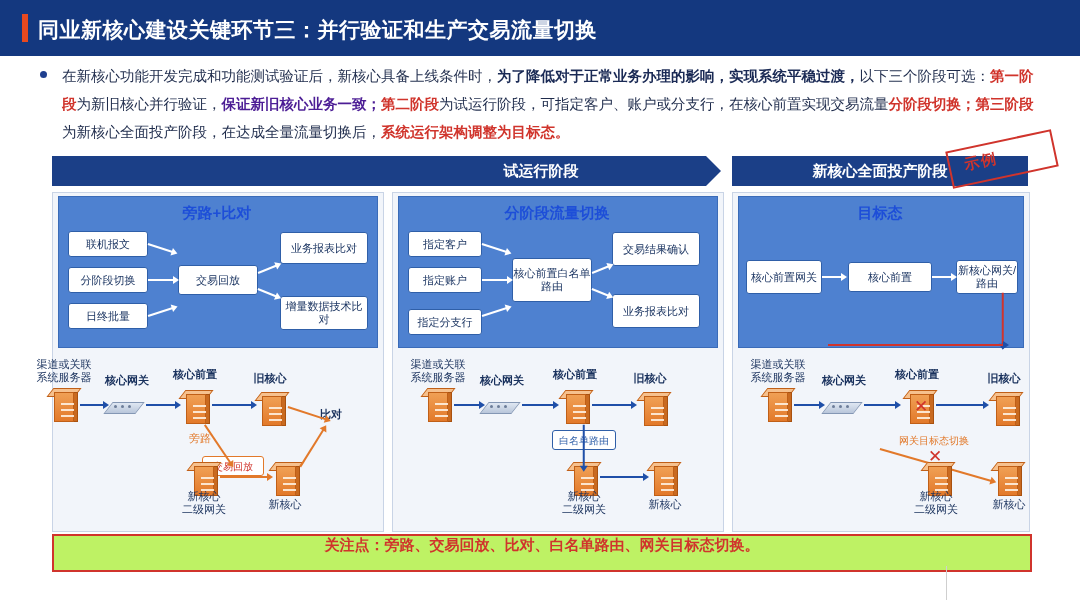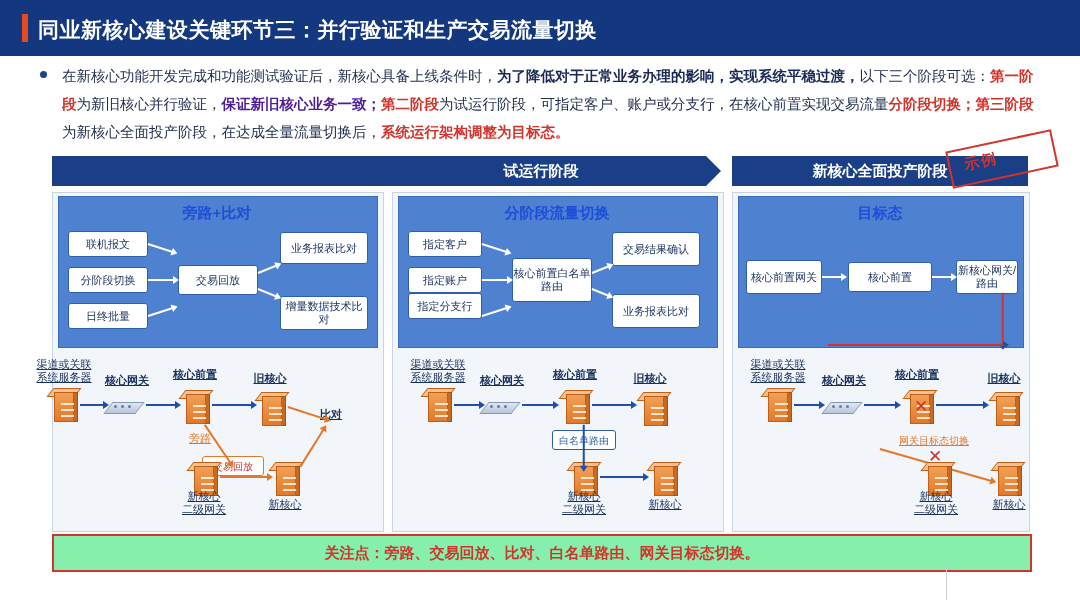--- a/index.html
+++ b/index.html
@@ -50,34 +50,34 @@
   .srv .top{position:absolute;left:0px;top:0px;width:26px;height:7px;background:#f6c18e;transform:skewX(-38deg);border:1px solid #c05f17;}
   .srv .side{position:absolute;left:21px;top:4px;width:5px;height:28px;background:#c96a20;border:1px solid #a9510f;}
   .srv .l1,.srv .l2,.srv .l3{position:absolute;left:6px;width:13px;height:2px;background:#fff6ea;opacity:.85;}
   .srv .l1{top:10px;} .srv .l2{top:16px;} .srv .l3{top:22px;}
 
   
   .gw{position:absolute;width:34px;height:18px;}
   .gw .slab{position:absolute;left:0;top:4px;width:30px;height:10px;background:linear-gradient(180deg,#dfe7f2,#b9c6da);border:1px solid #8497b4;transform:skewX(-38deg);}
   .gw .dot{position:absolute;top:7px;width:3px;height:3px;background:#6c7d99;border-radius:50%;}
 
-  .lbl{position:absolute;font-size:11px;color:#18305c;line-height:13px;text-align:center;text-decoration:underline;}
+  .lbl{position:absolute;font-size:11px;color:#18305c;line-height:13px;text-align:center;}
   .lbl.b{font-weight:bold;}
   .lbl-orange{color:#e2792a;}
 
   
   .ln{position:absolute;background:#1f4fa8;height:1.5px;}
   .ln:after{content:"";position:absolute;right:-5px;top:-3.2px;border-top:4px solid transparent;border-bottom:4px solid transparent;border-left:6px solid #1f4fa8;}
   .ln-or{position:absolute;background:#e2792a;height:1.5px;}
   .ln-or:after{content:"";position:absolute;right:-5px;top:-3.2px;border-top:4px solid transparent;border-bottom:4px solid transparent;border-left:6px solid #e2792a;}
 
   .xmark{position:absolute;color:#d0342c;font-weight:bold;font-size:17px;line-height:17px;}
 
   
-  .focus{position:absolute;left:52px;top:534px;width:976px;height:34px;background:#86efac;border:2px solid #d0342c;display:flex;align-items:center;justify-content:center;}
+  .focus{position:absolute;left:52px;top:534px;width:976px;height:34px;background:#bef264;border:2px solid #d0342c;display:flex;justify-content:center;}
   .focus span{font-size:15px;font-weight:bold;color:#d0342c;}
 
   
   .stamp{position:absolute;left:948px;top:140px;width:104px;height:34px;border:2px solid #d0342c;transform:rotate(-12deg);}
   .stamp span{position:absolute;left:14px;top:6px;font-size:15px;color:#d0342c;font-weight:bold;letter-spacing:2px;}
 
   
   .logo{position:absolute;left:950px;top:568px;width:112px;height:36px;}
   .logo .mark{position:absolute;left:0;top:2px;width:26px;height:28px;}
   .logo .txt{position:absolute;left:30px;top:0px;font-size:17px;font-weight:bold;color:#d0342c;letter-spacing:1px;}
@@ -128,21 +128,21 @@
   <div class="wbox" style="left:280px;top:232px;width:86px;height:30px;">业务报表比对</div>
   <div class="wbox" style="left:280px;top:296px;width:86px;height:32px;">增量数据技术比对</div>
   <div class="ar-w" style="left:148px;top:243px;width:26px;transform:rotate(18deg);transform-origin:left center;"></div>
   <div class="ar-w" style="left:148px;top:279px;width:26px;"></div>
   <div class="ar-w" style="left:148px;top:315px;width:26px;transform:rotate(-18deg);transform-origin:left center;"></div>
   <div class="ar-w" style="left:258px;top:272px;width:20px;transform:rotate(-22deg);transform-origin:left center;"></div>
   <div class="ar-w" style="left:258px;top:288px;width:20px;transform:rotate(22deg);transform-origin:left center;"></div>
 
   <div class="wbox" style="left:408px;top:231px;width:72px;height:24px;">指定客户</div>
   <div class="wbox" style="left:408px;top:267px;width:72px;height:24px;">指定账户</div>
-  <div class="wbox" style="left:408px;top:293px;width:72px;height:24px;">指定分支行</div>
+  <div class="wbox" style="left:408px;top:309px;width:72px;height:24px;">指定分支行</div>
   <div class="wbox" style="left:512px;top:258px;width:78px;height:42px;">核心前置白名单路由</div>
   <div class="wbox" style="left:612px;top:232px;width:86px;height:32px;">交易结果确认</div>
   <div class="wbox" style="left:612px;top:294px;width:86px;height:32px;">业务报表比对</div>
   <div class="ar-w" style="left:482px;top:243px;width:26px;transform:rotate(18deg);transform-origin:left center;"></div>
   <div class="ar-w" style="left:482px;top:279px;width:26px;"></div>
   <div class="ar-w" style="left:482px;top:315px;width:26px;transform:rotate(-18deg);transform-origin:left center;"></div>
   <div class="ar-w" style="left:592px;top:272px;width:18px;transform:rotate(-22deg);transform-origin:left center;"></div>
   <div class="ar-w" style="left:592px;top:288px;width:18px;transform:rotate(22deg);transform-origin:left center;"></div>
 
   <div class="wbox" style="left:746px;top:260px;width:74px;height:32px;">核心前置网关</div>

